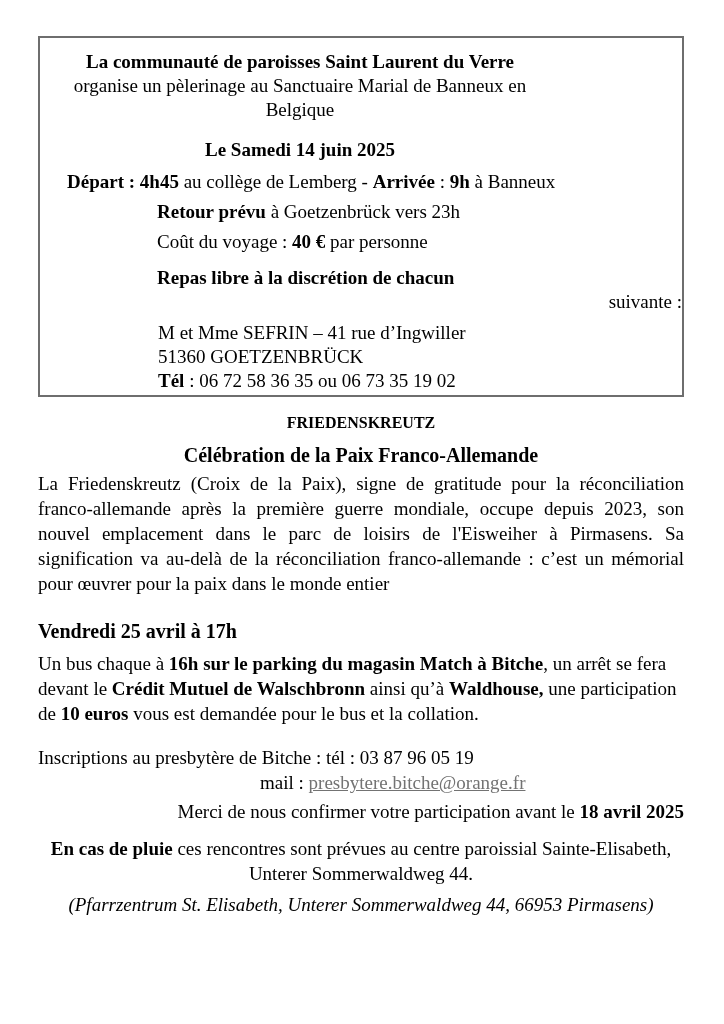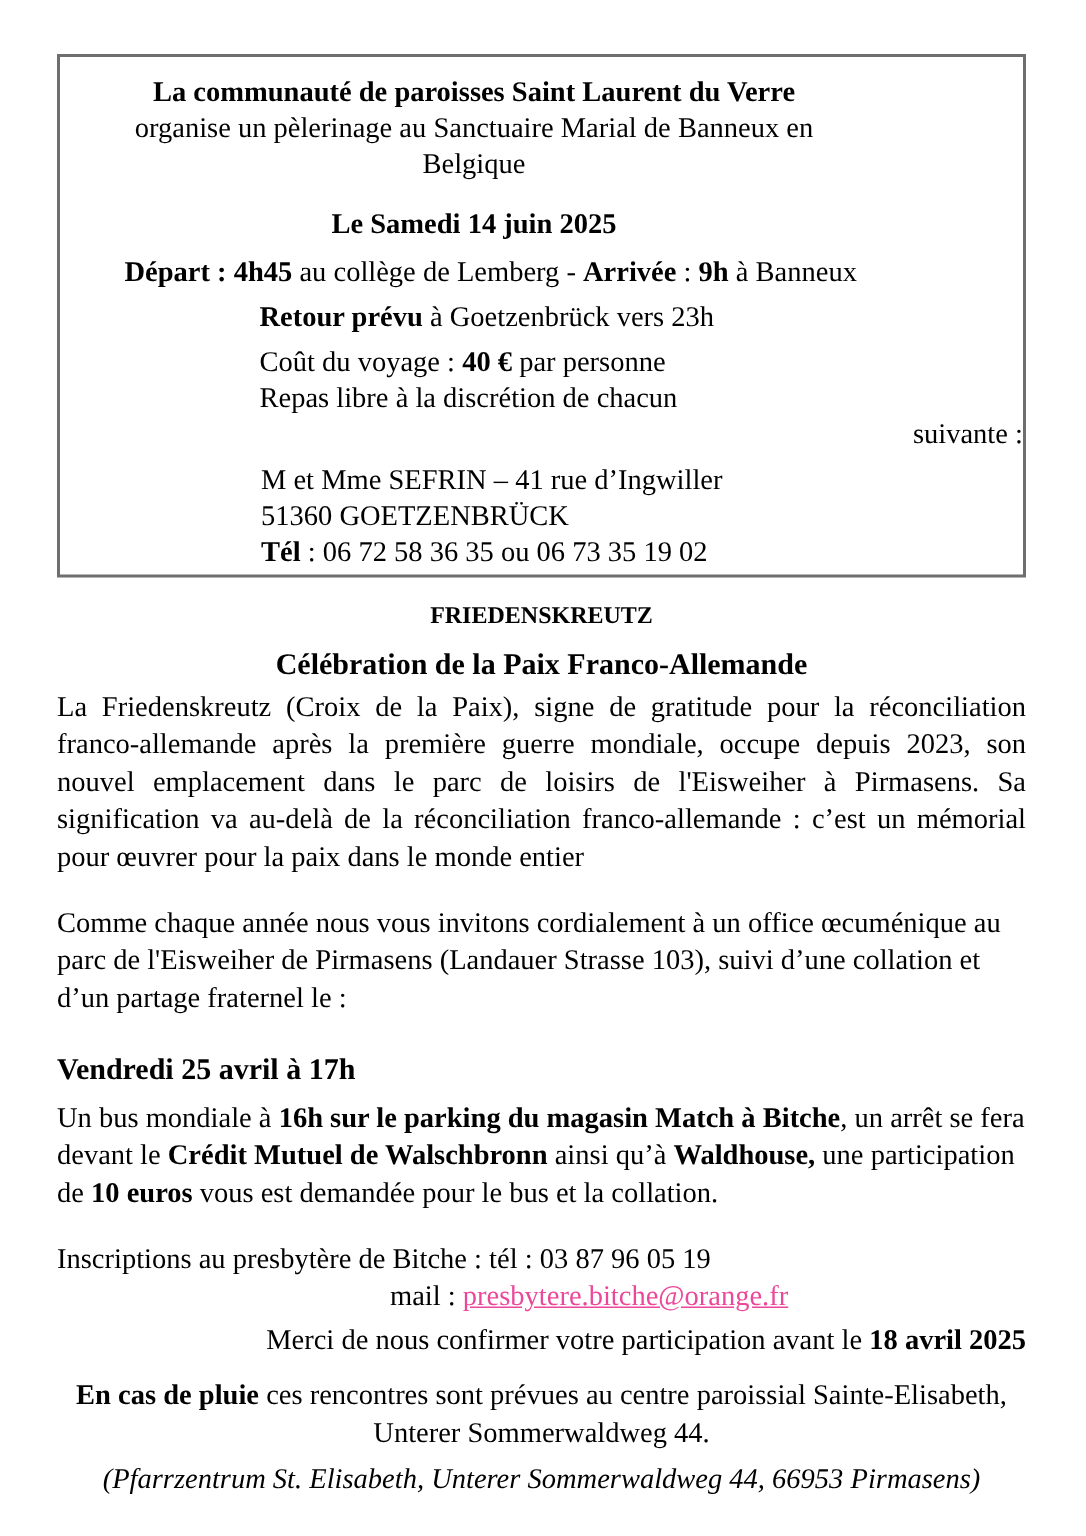--- a/index.html
+++ b/index.html
@@ -17,32 +17,32 @@
     color: #000000;
   }
   .page {
     padding: 36px 40px 0 38px;
   }
   .b { font-weight: bold; }
 
   
   .pilgrim-box {
     border: 2px solid #6e6e6e;
-    padding: 12px 0 2px 16px;
+    padding: 12px 0 2px 0;
     line-height: 24px;
   }
   .box-center-col {
     width: 520px;
     text-align: center;
   }
   .ln-date   { margin: 16px 0 0 0; width: 520px; text-align: center; }
   .ln-depart { margin: 8px 0 0 27px; }
   .ln-retour { margin: 6px 0 0 117px; }
   .ln-cout   { margin: 6px 0 0 117px; }
-  .ln-repas  { margin: 0 0 0 117px; }
+  .ln-repas  { margin: 12px 0 0 117px; font-weight: bold; }
   .ln-inscr  { margin: 8px 0 0 5px; }
   .ln-suiv   { margin: 0 0 0 5px; text-align: right; }
   .addr-block { margin: 7px 0 0 118px; }
 
   
   .sec-h1 {
     margin-top: 10px;
     text-align: center;
     font-weight: bold;
     font-size: 16px;
@@ -66,21 +66,21 @@
     font-weight: bold;
     font-size: 20px;
     line-height: 32px;
   }
   .para-bus {
     margin-top: 4px;
   }
   .ln-inscriptions { margin-top: 4px; }
   .ln-mail { margin-left: 222px; }
   a.mail-link, .mail-link {
-    color: #ec4899;
+    color: #737373;
     text-decoration: underline;
   }
   .ln-merci {
     margin-top: 4px;
     text-align: right;
   }
   .ln-pluie {
     margin-top: 12px;
     text-align: center;
   }
@@ -117,25 +117,24 @@
       <div>51360 GOETZENBRÜCK</div>
       <div><span class="b">Tél</span><span> : 06 72 58 36 35 ou 06 73 35 19 02</span></div>
     </div>
   </div>
 
   <div class="sec-h1">FRIEDENSKREUTZ</div>
   <div class="sec-h2">Célébration de la Paix Franco-Allemande</div>
 
   <p class="para-justify">La Friedenskreutz (Croix de la Paix), signe de gratitude pour la réconciliation franco-allemande après la première guerre mondiale, occupe depuis 2023, son nouvel emplacement dans le parc de loisirs de l'Eisweiher à Pirmasens. Sa signification va au-delà de la réconciliation franco-allemande : c’est un mémorial pour œuvrer pour la paix dans le monde entier</p>
 
-  <p class="para-invite">Comme chaque année nous vous invitons cordialement à un office œcuménique au parc de l'Eisweiher de Pirmasens (Landauer Strasse 103), suivi d’une collation et d’un partage fraternel le :</p>
 
   <div class="event-heading">Vendredi 25 avril à 17h</div>
 
-  <p class="para-bus"><span>Un bus mondiale à </span><span class="b">16h sur le parking du magasin Match à Bitche</span><span>, un arrêt se fera devant le </span><span class="b">Crédit Mutuel de Walschbronn</span><span> ainsi qu’à </span><span class="b">Waldhouse,</span><span> une participation de </span><span class="b">10 euros</span><span> vous est demandée pour le bus et la collation.</span></p>
+  <p class="para-bus"><span>Un bus chaque à </span><span class="b">16h sur le parking du magasin Match à Bitche</span><span>, un arrêt se fera devant le </span><span class="b">Crédit Mutuel de Walschbronn</span><span> ainsi qu’à </span><span class="b">Waldhouse,</span><span> une participation de </span><span class="b">10 euros</span><span> vous est demandée pour le bus et la collation.</span></p>
 
   <div class="ln-inscriptions">Inscriptions au presbytère de Bitche : tél : 03 87 96 05 19</div>
   <div class="ln-mail"><span>mail : </span><a class="mail-link" href="#">presbytere.bitche@orange.fr</a></div>
 
   <div class="ln-merci"><span>Merci de nous confirmer votre participation avant le </span><span class="b">18 avril 2025</span></div>
 
   <div class="ln-pluie"><span class="b">En cas de pluie</span><span> ces rencontres sont prévues au centre paroissial Sainte-Elisabeth,</span></div>
   <div class="ln-pluie2">Unterer Sommerwaldweg 44.</div>
 
   <div class="ln-pfarr">(Pfarrzentrum St. Elisabeth, Unterer Sommerwaldweg 44, 66953 Pirmasens)</div>

